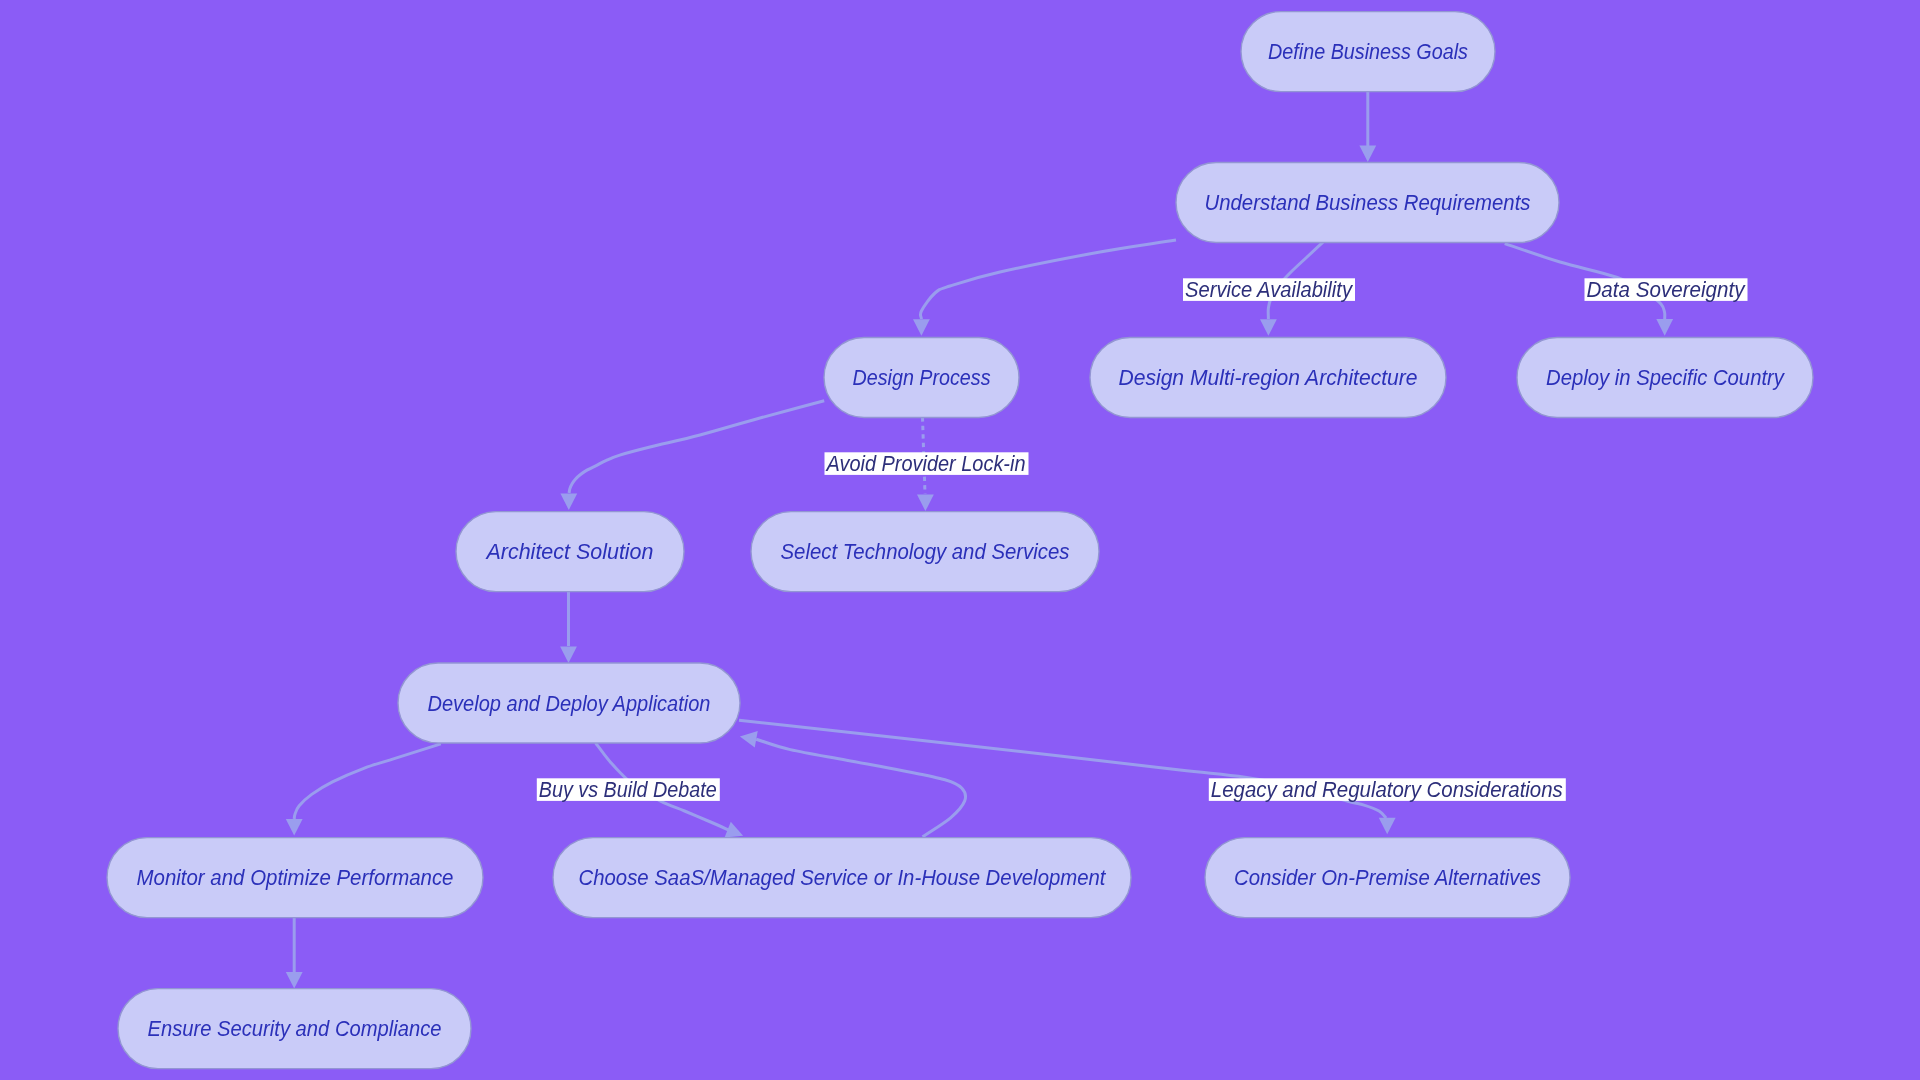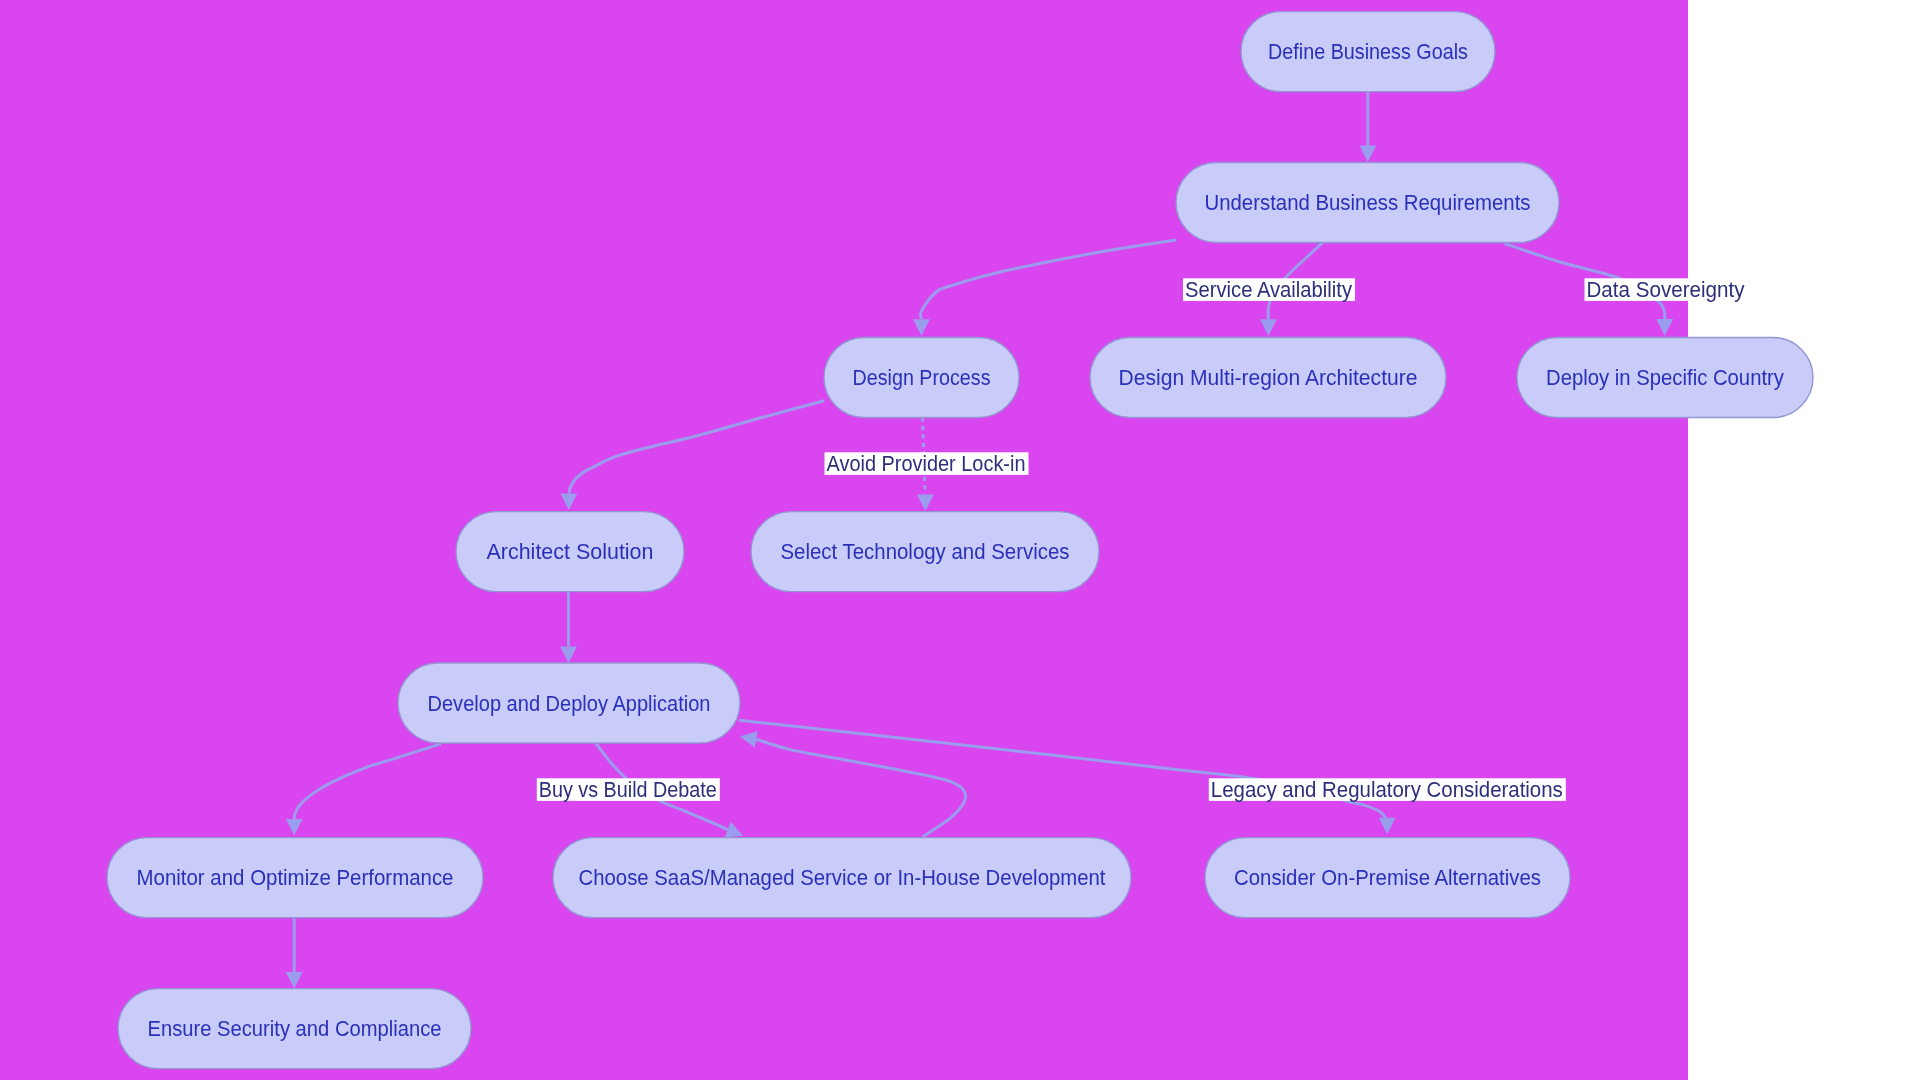--- a/index.html
+++ b/index.html
@@ -1,19 +1,19 @@
 <!DOCTYPE html>
 <html><head>
 <meta charset="utf-8">
 <title>Cloud Adoption Decision Flowchart</title>
 <style>
   html,body{margin:0;padding:0;background:#ffffff;}
   body{width:1920px;height:1080px;overflow:hidden;
        font-family:"Liberation Sans", sans-serif;}
-  #stage{position:relative;width:1688px;height:1080px;background:#d946ef;-webkit-font-smoothing:antialiased;}
+  #stage{position:relative;width:1920px;height:1080px;background:#8b5cf6;font-style:italic;-webkit-font-smoothing:antialiased;}
   svg#flow{position:absolute;left:0;top:0;width:1920px;height:1080px;display:block;}
   .node-rect{fill:#c9cbf8;stroke:#9396d3;stroke-width:1.4px;}
   .node-label{fill:#2b30b9;font-family:"Liberation Sans",sans-serif;font-size:21.4px;
        text-anchor:middle;will-change:transform;}
   .edge-path{fill:none;stroke:#9a9dee;stroke-width:3px;stroke-linecap:butt;}
   .edge-path.dashed{stroke-dasharray:4.4 4.1;}
   .edge-label-bg{fill:#ffffff;}
   .arrowhead{fill:#9a9dee;stroke:none;}
   .edge-label{fill:#2d2f7a;font-family:"Liberation Sans",sans-serif;font-size:21.4px;
        text-anchor:middle;will-change:transform;}

